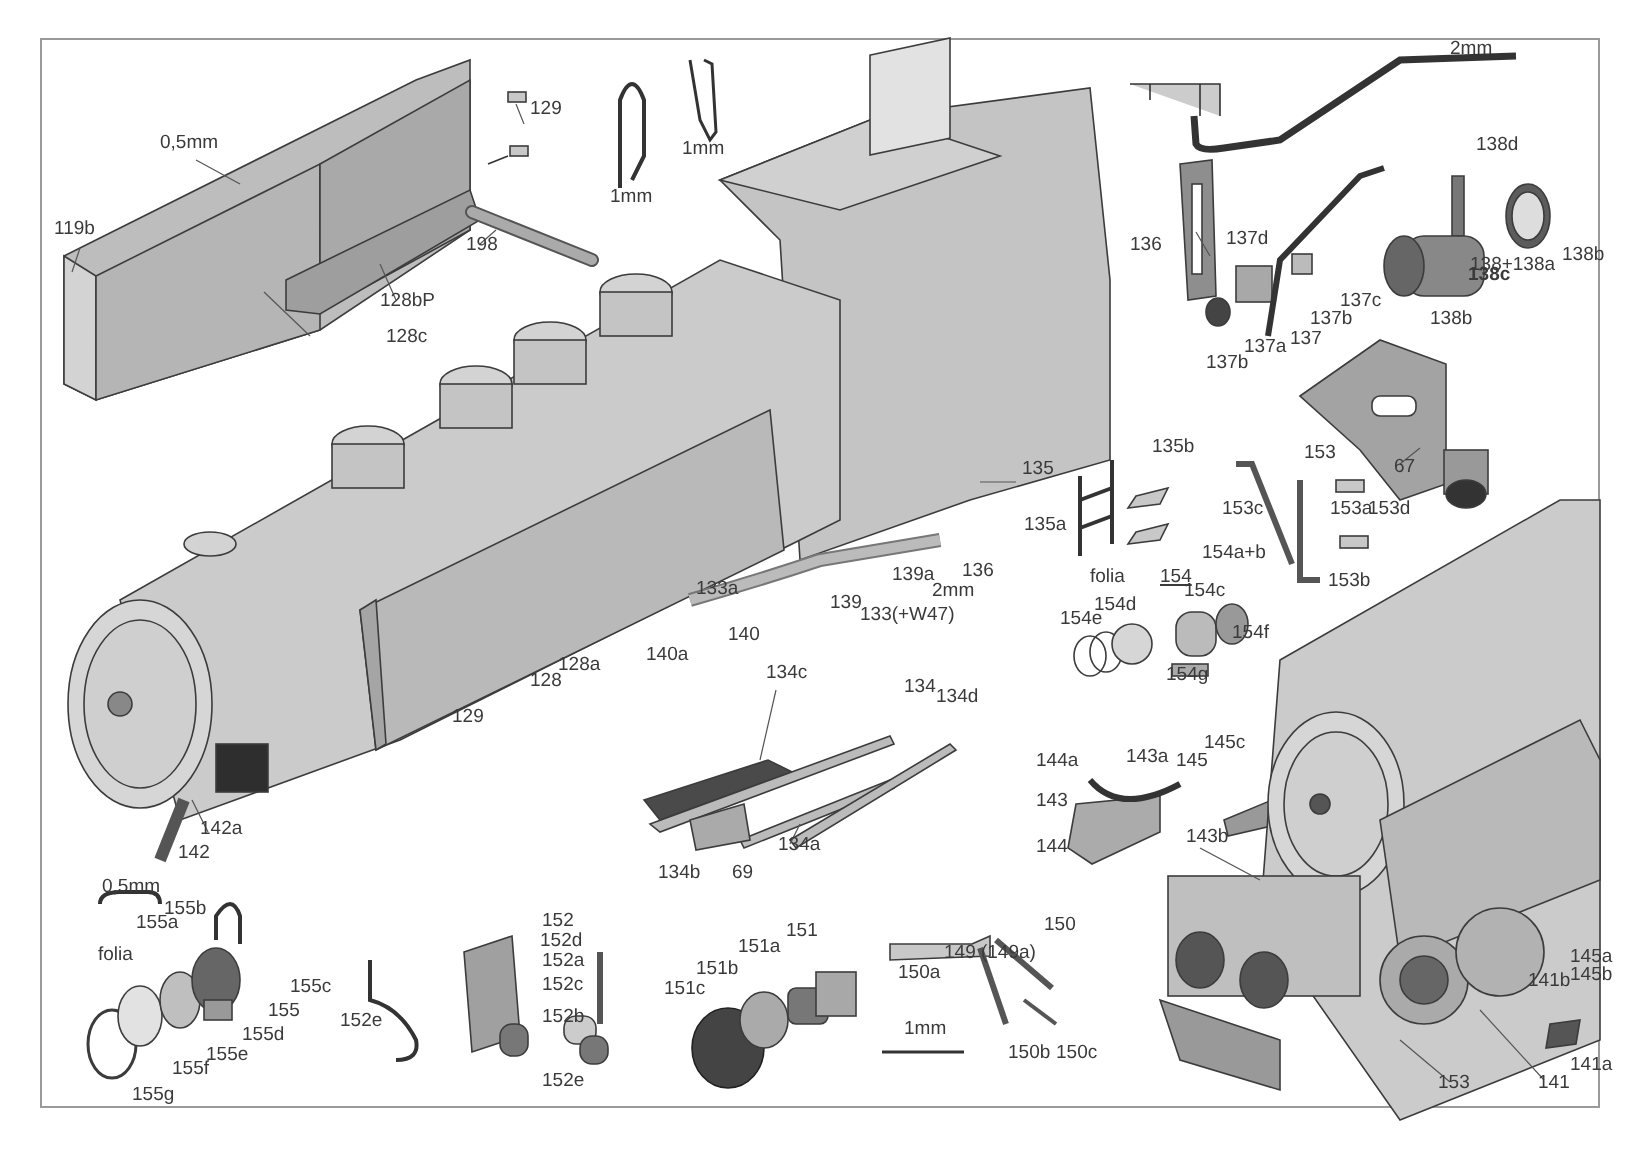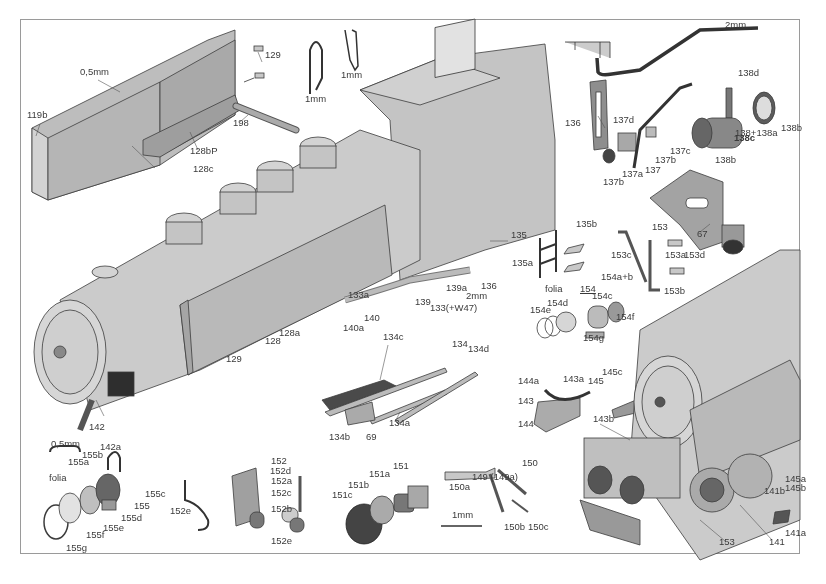--- a/index.html
+++ b/index.html
@@ -243,31 +243,31 @@
     <span class="lbl" style="left: 545px; top: 284px;">folia</span>
     <span class="lbl" style="left: 616px; top: 312px;">154f</span>
     <span class="lbl" style="left: 583px; top: 333px;">154g</span>
     <span class="lbl" style="left: 481px; top: 281px;">136</span>
     <span class="lbl" style="left: 446px; top: 283px;">139a</span>
     <span class="lbl" style="left: 466px; top: 291px;">2mm</span>
     <span class="lbl" style="left: 348px; top: 290px;">133a</span>
     <span class="lbl" style="left: 415px; top: 297px;">139</span>
     <span class="lbl" style="left: 430px; top: 303px;">133(+W47)</span>
     <span class="lbl" style="left: 364px; top: 313px;">140</span>
-    <span class="lbl" style="left: 343px; top: 323px;">140a</span>
+    <span class="lbl" style="left: 323px; top: 323px;">140a</span>
     <span class="lbl" style="left: 383px; top: 332px;">134c</span>
     <span class="lbl" style="left: 265px; top: 336px;">128</span>
     <span class="lbl" style="left: 279px; top: 328px;">128a</span>
     <span class="lbl" style="left: 226px; top: 354px;">129</span>
     <span class="lbl" style="left: 452px; top: 339px;">134</span>
     <span class="lbl" style="left: 468px; top: 344px;">134d</span>
     <span class="lbl" style="left: 389px; top: 418px;">134a</span>
     <span class="lbl" style="left: 329px; top: 432px;">134b</span>
     <span class="lbl" style="left: 366px; top: 432px;">69</span>
-    <span class="lbl" style="left: 100px; top: 410px; margin-top: 32px;">142a</span>
+    <span class="lbl" style="left: 100px; top: 410px;">142a</span>
     <span class="lbl" style="left: 89px; top: 422px;">142</span>
     <span class="lbl" style="left: 518px; top: 376px;">144a</span>
     <span class="lbl" style="left: 563px; top: 374px;">143a</span>
     <span class="lbl" style="left: 588px; top: 376px; text-align: right;">145</span>
     <span class="lbl" style="left: 602px; top: 367px;">145c</span>
     <span class="lbl" style="left: 518px; top: 396px;">143</span>
     <span class="lbl" style="left: 518px; top: 419px;">144</span>
     <span class="lbl" style="left: 593px; top: 414px;">143b</span>
     <span class="lbl" style="left: 785px; top: 474px;">145a</span>
     <span class="lbl" style="left: 785px; top: 483px;">145b</span>

